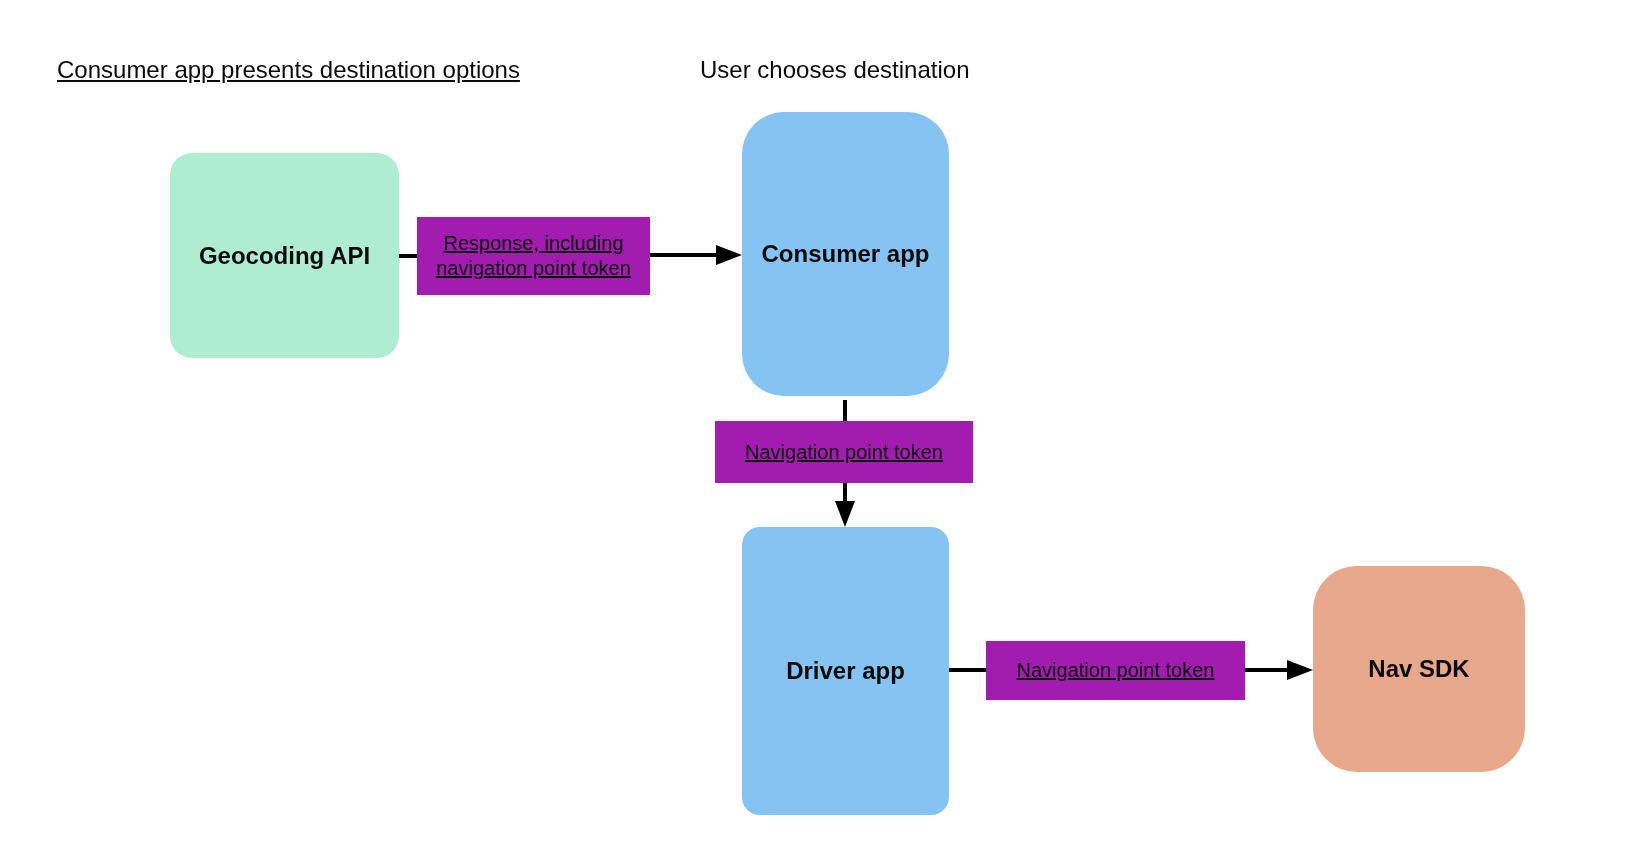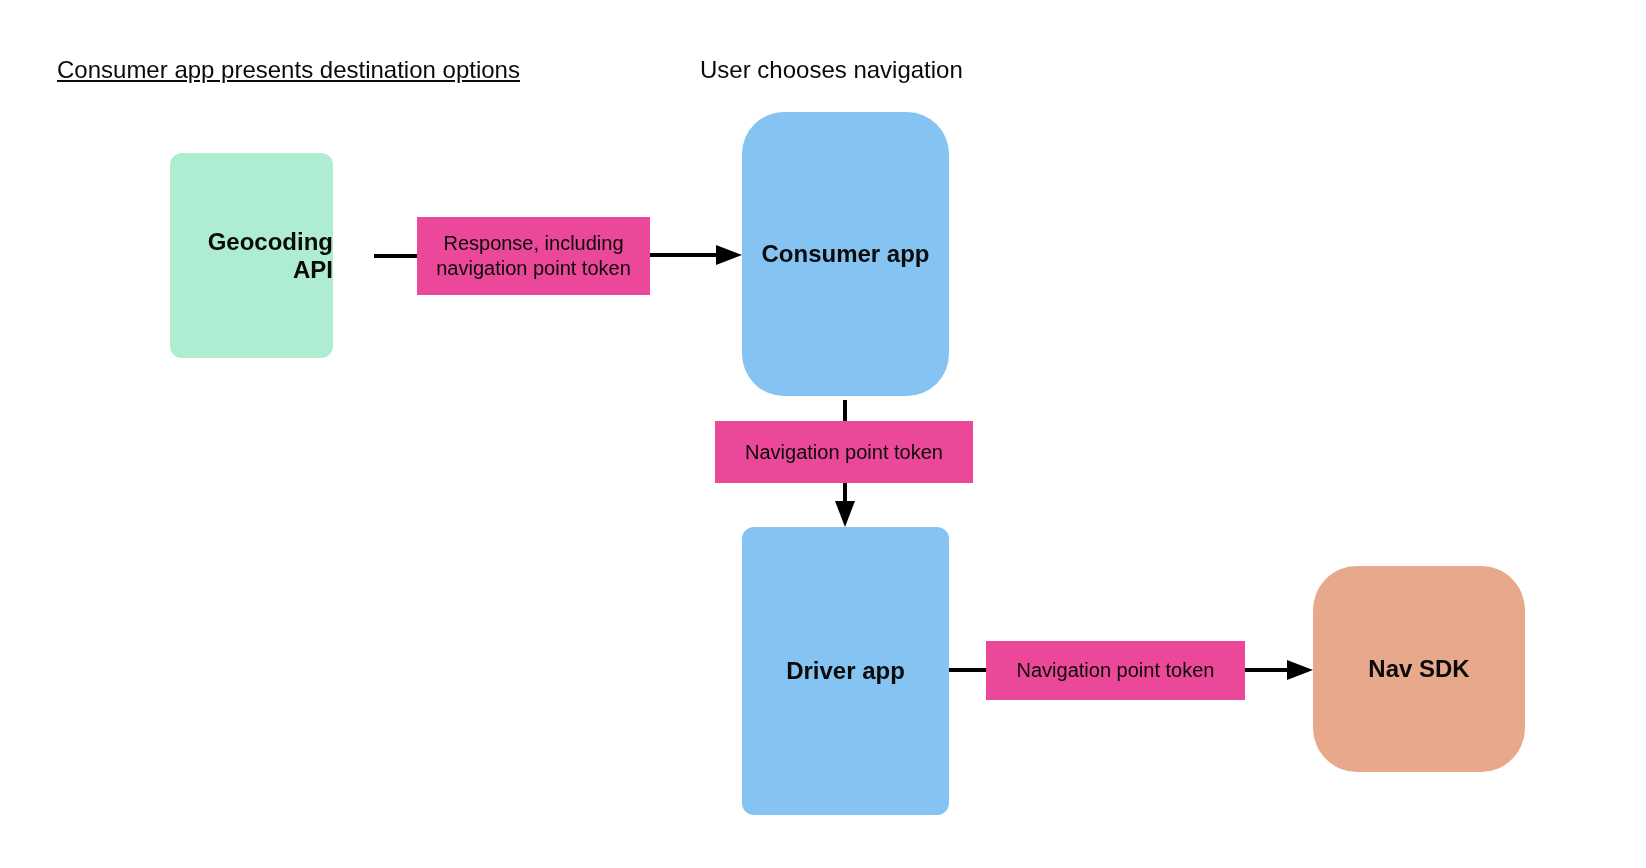--- a/index.html
+++ b/index.html
@@ -40,56 +40,57 @@
     display: flex;
     align-items: center;
     justify-content: center;
     text-align: center;
     font-size: 24px;
     font-weight: 700;
     color: #0a0a0a;
   }
   .node-geocoding {
     left: 170px; top: 153px;
-    width: 163px; height: 205px;
-    border-radius: 12px;
+    width: 229px; height: 205px;
+    border-radius: 22px;
     background: #afedd3;
     text-align: right;
   }
   .node-consumer {
     left: 742px; top: 112px;
     width: 207px; height: 284px;
     border-radius: 42px;
     background: #85c3f2;
   }
   .node-driver {
     left: 742px; top: 527px;
     width: 207px; height: 288px;
-    border-radius: 12px;
+    border-radius: 18px;
     background: #85c3f2;
   }
   .node-navsdk {
     left: 1313px; top: 566px;
     width: 212px; height: 206px;
     border-radius: 44px;
     background: #e8a88c;
   }
   .edge-label {
     position: absolute;
     display: flex;
     align-items: center;
     justify-content: center;
     text-align: center;
-    background: #ec4899;
+    background: #a21caf;
     font-size: 20px;
     line-height: 25px;
     font-weight: 400;
     color: #0a0a0a;
     padding: 0 6px;
     box-sizing: border-box;
+    text-decoration: underline;
   }
   .edge-label.l1 { left: 417px; top: 217px; width: 233px; height: 78px; }
   .edge-label.l2 { left: 715px; top: 421px; width: 258px; height: 62px; }
   .edge-label.l3 { left: 986px; top: 641px; width: 259px; height: 59px; }
 </style>
 </head>
 <body>
 
 <div class="canvas">
 
@@ -103,21 +104,21 @@
     <line x1="845" y1="483" x2="845" y2="504" stroke="#000000" stroke-width="4"></line>
     <polygon points="845,527 835,501 855,501" fill="#000000"></polygon>
 
     <line x1="948" y1="670" x2="988" y2="670" stroke="#000000" stroke-width="4"></line>
     <line x1="1245" y1="670" x2="1290" y2="670" stroke="#000000" stroke-width="4"></line>
     <polygon points="1313,670 1287,660 1287,680" fill="#000000"></polygon>
   </svg>
 
   <div class="col-header h1">Consumer app presents destination options</div>
 
-  <div class="col-header h2">User chooses navigation</div>
+  <div class="col-header h2">User chooses destination</div>
 
 
   <div class="node node-geocoding">
     <span>Geocoding API</span>
   </div>
 
   <div class="node node-consumer">
     <span>Consumer app</span>
   </div>
 

